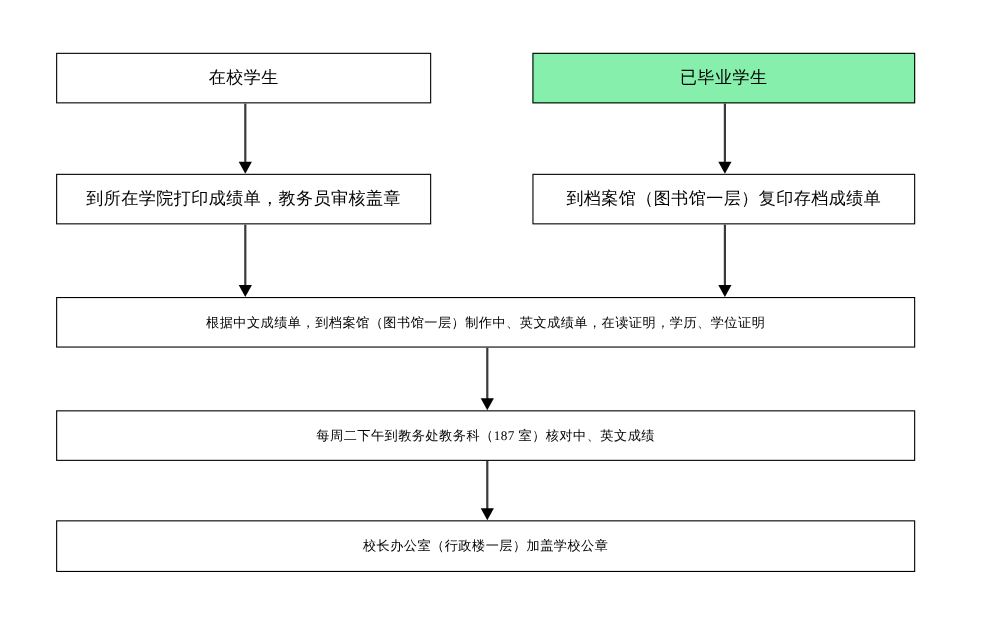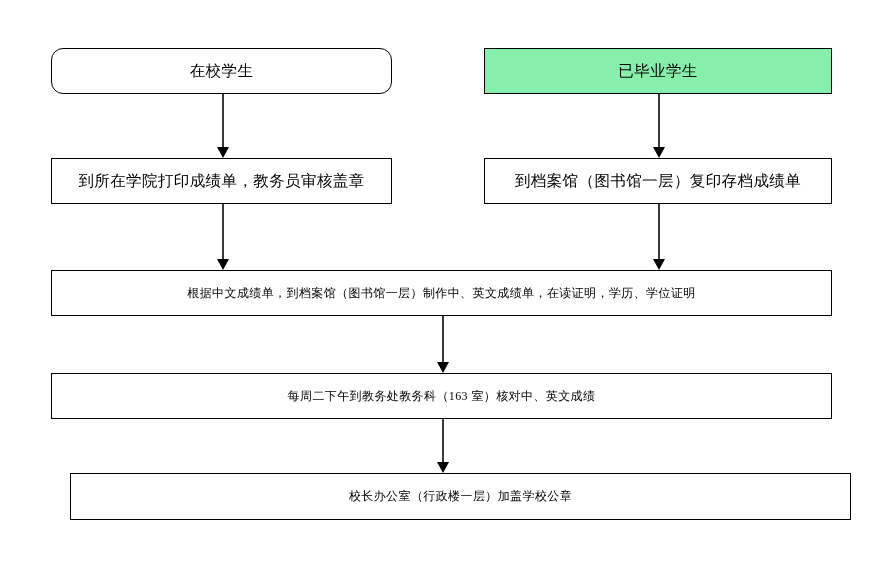--- a/index.html
+++ b/index.html
@@ -77,34 +77,34 @@
       <div class="head" style="top: 55px; border-top-color: rgb(0, 0, 0);"></div>
     </div>
     <div class="connector" style="left: 442px; top: 316px; width: 2px; height: 57px;">
       <div class="shaft" style="height: 47px; background: rgb(58, 58, 58);"></div>
       <div class="head" style="top: 46px; border-top-color: rgb(0, 0, 0);"></div>
     </div>
     <div class="connector" style="left: 442px; top: 419px; width: 2px; height: 54px;">
       <div class="shaft" style="height: 44px; background: rgb(58, 58, 58);"></div>
       <div class="head" style="top: 43px; border-top-color: rgb(0, 0, 0);"></div>
     </div>
-    <div class="node" style="left: 51px; top: 48px; width: 341px; height: 46px; border-color: rgb(0, 0, 0); background: rgb(255, 255, 255); color: rgb(0, 0, 0); border-radius: 12px;">
+    <div class="node" style="left: 51px; top: 48px; width: 341px; height: 46px; border-color: rgb(0, 0, 0); background: rgb(255, 255, 255); color: rgb(0, 0, 0);">
       <span>在校学生</span>
     </div>
     <div class="node" style="left: 484px; top: 48px; width: 348px; height: 46px; border-color: rgb(0, 0, 0); background: #86efac; color: rgb(0, 0, 0);">
       <span>已毕业学生</span>
     </div>
     <div class="node" style="left: 484px; top: 158px; width: 348px; height: 46px; border-color: rgb(0, 0, 0); background: rgb(255, 255, 255); color: rgb(0, 0, 0);">
       <span>到档案馆（图书馆一层）复印存档成绩单</span>
     </div>
     <div class="node" style="left: 51px; top: 158px; width: 341px; height: 46px; border-color: rgb(0, 0, 0); background: rgb(255, 255, 255); color: rgb(0, 0, 0);">
       <span>到所在学院打印成绩单，教务员审核盖章</span>
     </div>
     <div class="node node-wide" style="left: 51px; top: 270px; width: 781px; height: 46px; border-color: rgb(0, 0, 0); background: rgb(255, 255, 255); color: rgb(0, 0, 0);">
       <span>根据中文成绩单，到档案馆（图书馆一层）制作中、英文成绩单，在读证明，学历、学位证明</span>
     </div>
     <div class="node node-wide" style="left: 51px; top: 373px; width: 781px; height: 46px; border-color: rgb(0, 0, 0); background: rgb(255, 255, 255); color: rgb(0, 0, 0);">
-      <span>每周二下午到教务处教务科（163 室）核对中、英文成绩</span>
+      <span>每周二下午到教务处教务科（187 室）核对中、英文成绩</span>
     </div>
-    <div class="node node-wide" style="left: 51px; top: 473px; width: 781px; height: 47px; border-color: rgb(0, 0, 0); background: rgb(255, 255, 255); color: rgb(0, 0, 0); margin-left: 19px;">
+    <div class="node node-wide" style="left: 51px; top: 473px; width: 781px; height: 47px; border-color: rgb(0, 0, 0); background: rgb(255, 255, 255); color: rgb(0, 0, 0);">
       <span>校长办公室（行政楼一层）加盖学校公章</span>
     </div>
   </div>
 
 </body></html>

